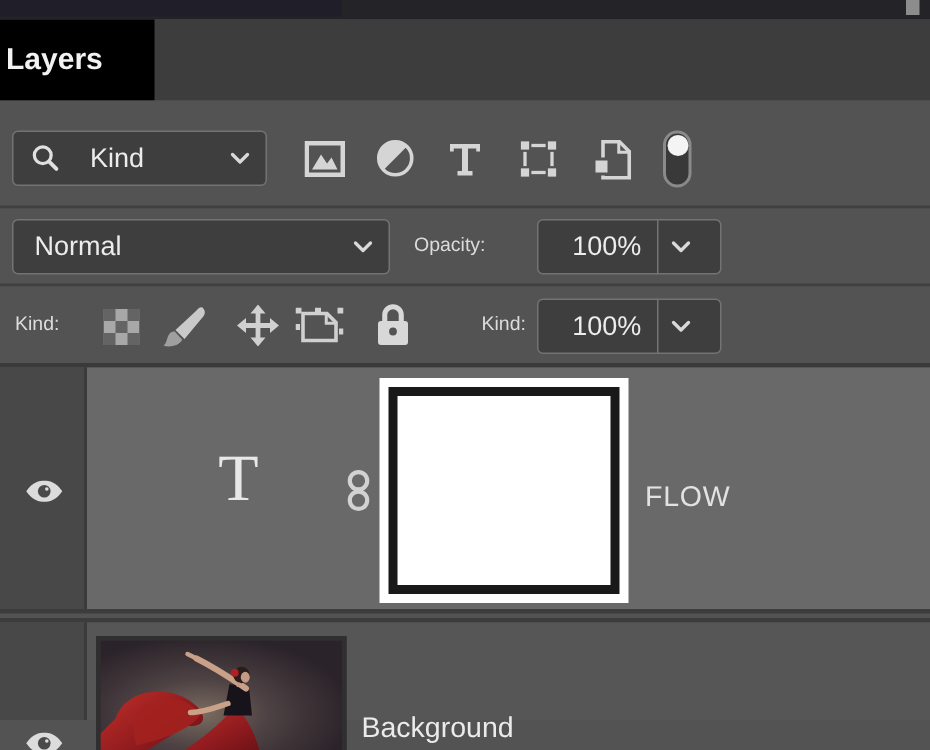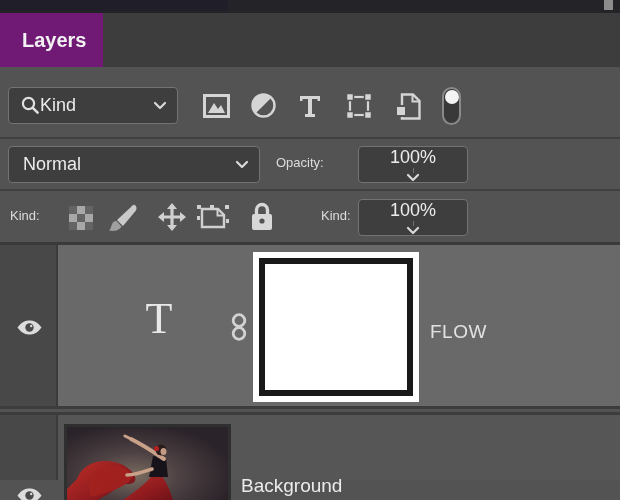--- a/index.html
+++ b/index.html
@@ -6,42 +6,42 @@
   html,body { width:620px; height:500px; overflow:hidden; }
   body { font-family:"Liberation Sans", sans-serif; background:#535353; position:relative; }
 
   
   .titlebar { position:absolute; left:0; top:0; width:620px; height:13px; background:#242428; }
   .titlebar-left { position:absolute; left:0; top:0; width:228px; height:11px; background:#201e29; }
   .titlebar-handle { position:absolute; left:604px; top:0; width:9px; height:10px; background:#8c8c8c; }
 
   
   .tabbar { position:absolute; left:0; top:13px; width:620px; height:54px; background:#3d3d3d; }
-  .tab-active { position:absolute; left:0; top:0; width:103px; height:54px; background:#701a75;
-                display:flex; align-items:center; padding-left:22px; }
+  .tab-active { position:absolute; left:0; top:0; width:103px; height:54px; background:#000000;
+                display:flex; align-items:center; padding-left:4px; }
   .tab-active span { color:#f2f2f2; font-size:20px; font-weight:bold; }
 
   
   .row { position:absolute; left:0; width:620px; background:#535353; }
   .row-filter { top:67px; height:72px; border-bottom:2px solid #404040; }
   .row-blend  { top:139px; height:52px; border-bottom:2px solid #404040; }
   .row-lock   { top:191px; height:54px; border-bottom:3px solid #3a3a3a; }
 
   .ctrl { background:#3e3e3e; border:1px solid #737373; border-radius:4px;
           display:flex; align-items:center; color:#ececec; font-size:18px; }
 
   .kind-select { position:absolute; left:8px; top:20px; width:170px; height:37px; padding:0 10px 0 12px; }
-  .kind-select .lbl { margin-left:0; flex:1; }
+  .kind-select .lbl { margin-left:20px; flex:1; }
 
   .blend-select { position:absolute; left:8px; top:7px; width:252px; height:37px; padding:0 10px 0 14px; }
   .blend-select .lbl { flex:1; }
 
   .fieldlabel { position:absolute; color:#dcdcdc; font-size:13px; }
 
-  .spin { position:absolute; width:110px; height:37px; padding:0;flex-direction:column; }
+  .spin { position:absolute; width:123px; height:37px; padding:12px; }
   .spin .val { flex:1; text-align:center; font-size:18px; }
   .spin .sep { width:1px; height:37px; background:#737373; }
   .spin .chev { width:29px; display:flex; justify-content:center; }
 
   .filter-icon { position:absolute; top:27px; }
   .toggle { position:absolute; left:442px; top:20px; width:19px; height:38px; border-radius:10px;
             background:#393939; border:2px solid #8a8a8a; }
   .toggle .knob { position:absolute; left:0.5px; top:0.5px; width:14px; height:14px; border-radius:50%; background:#f4f4f4; }
 
   .lock-icon { position:absolute; top:15px; }

